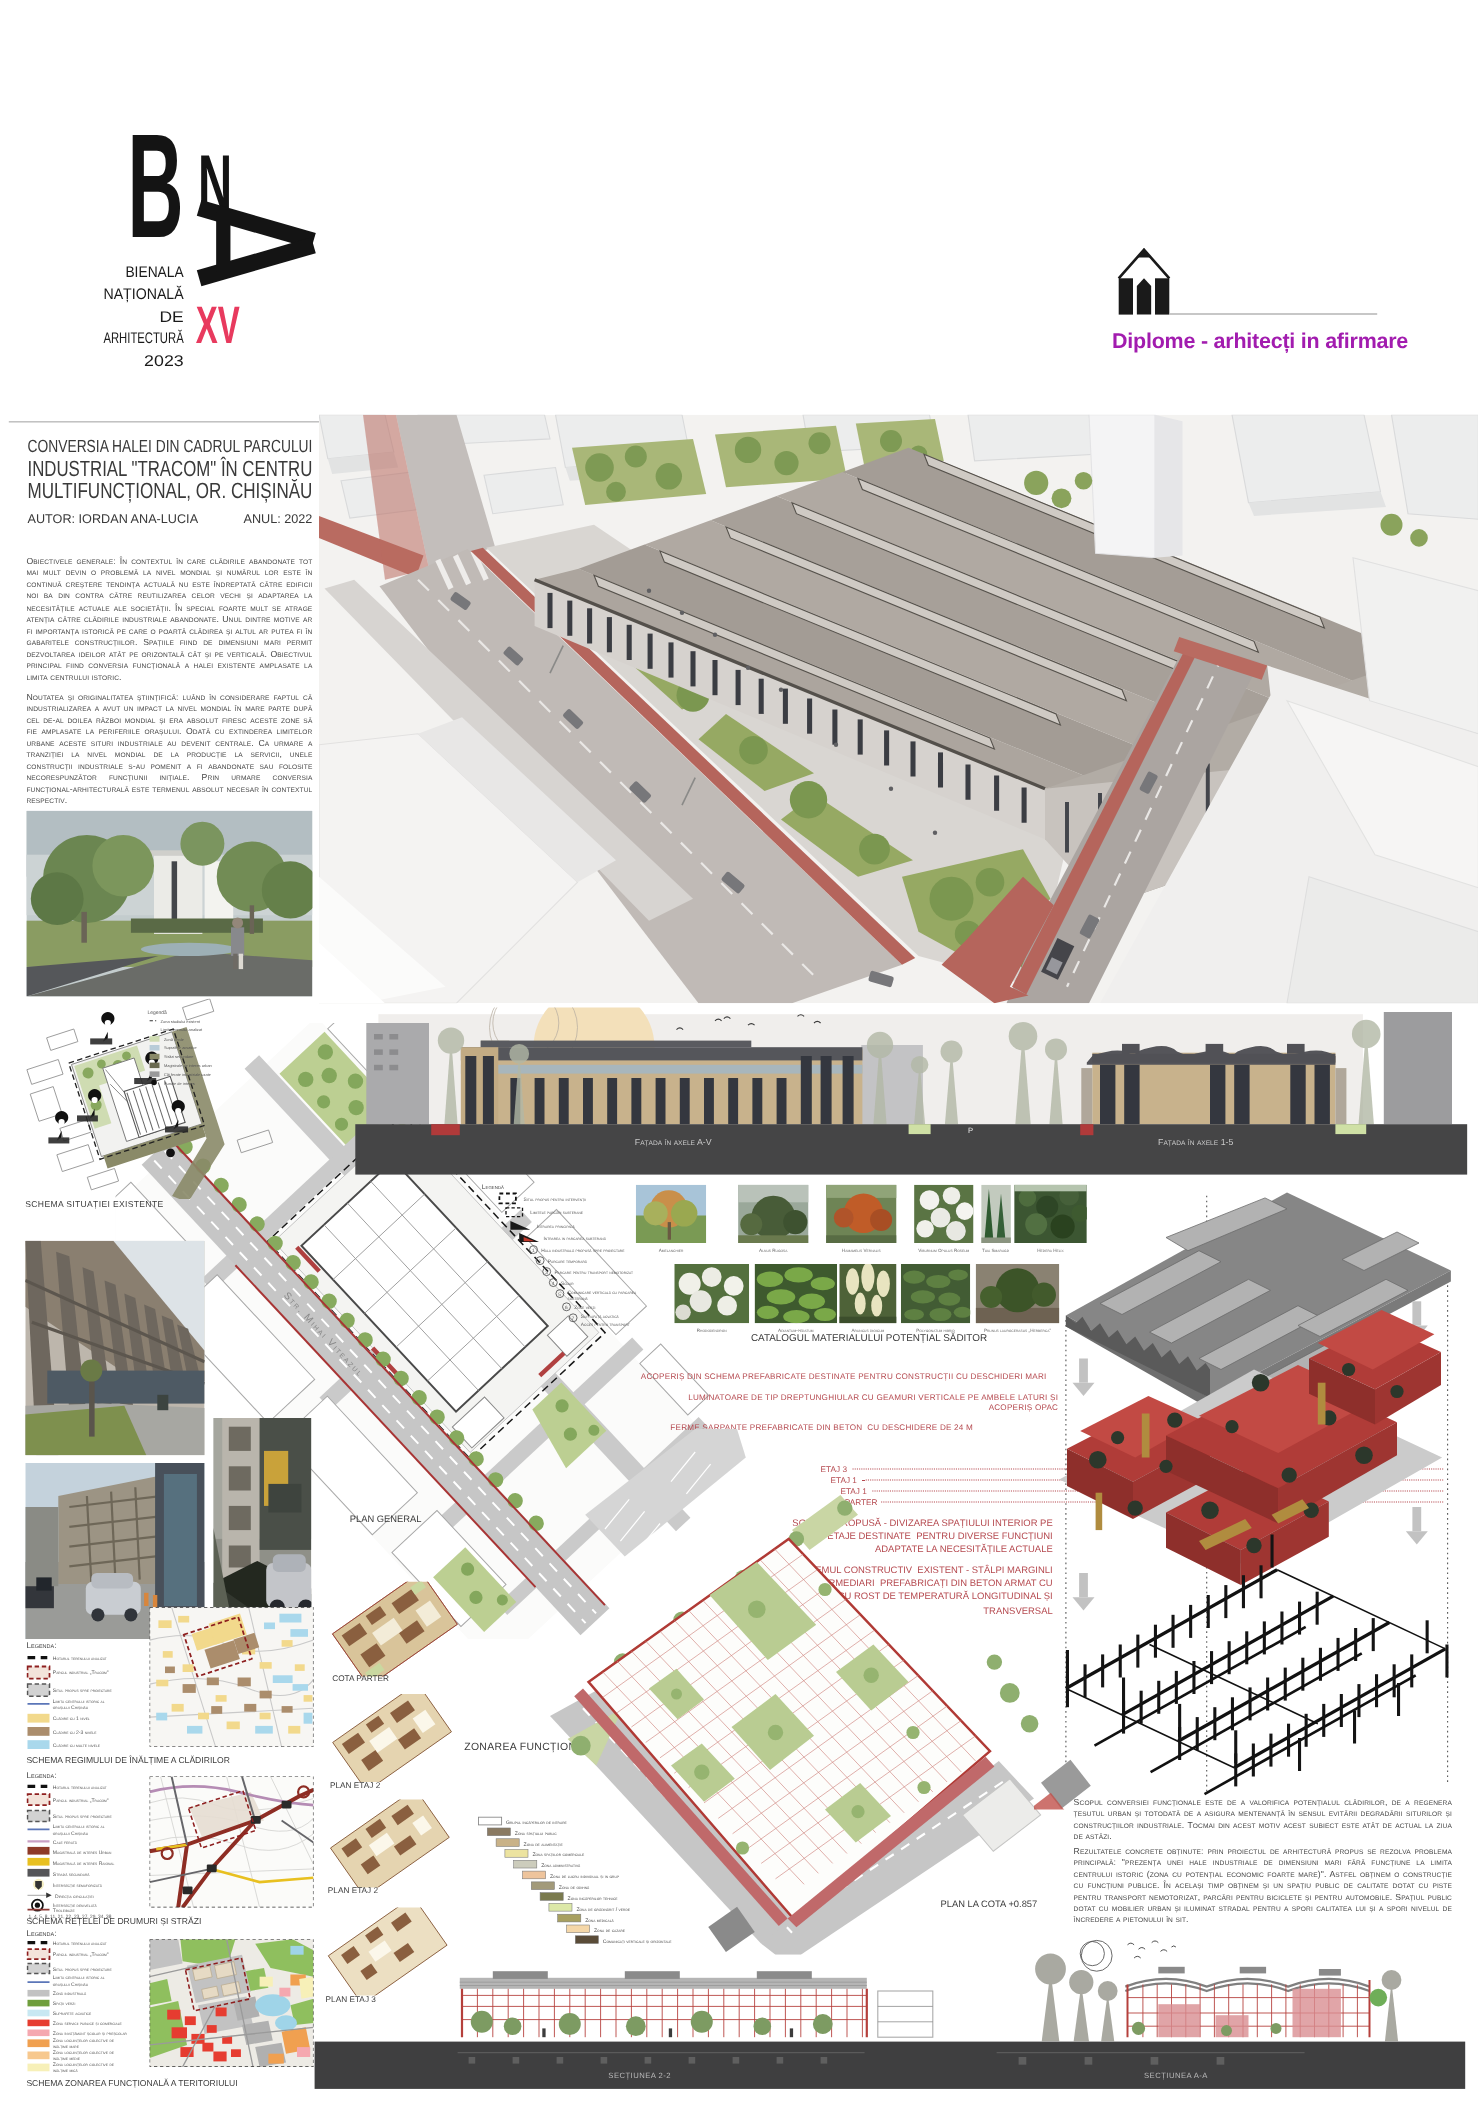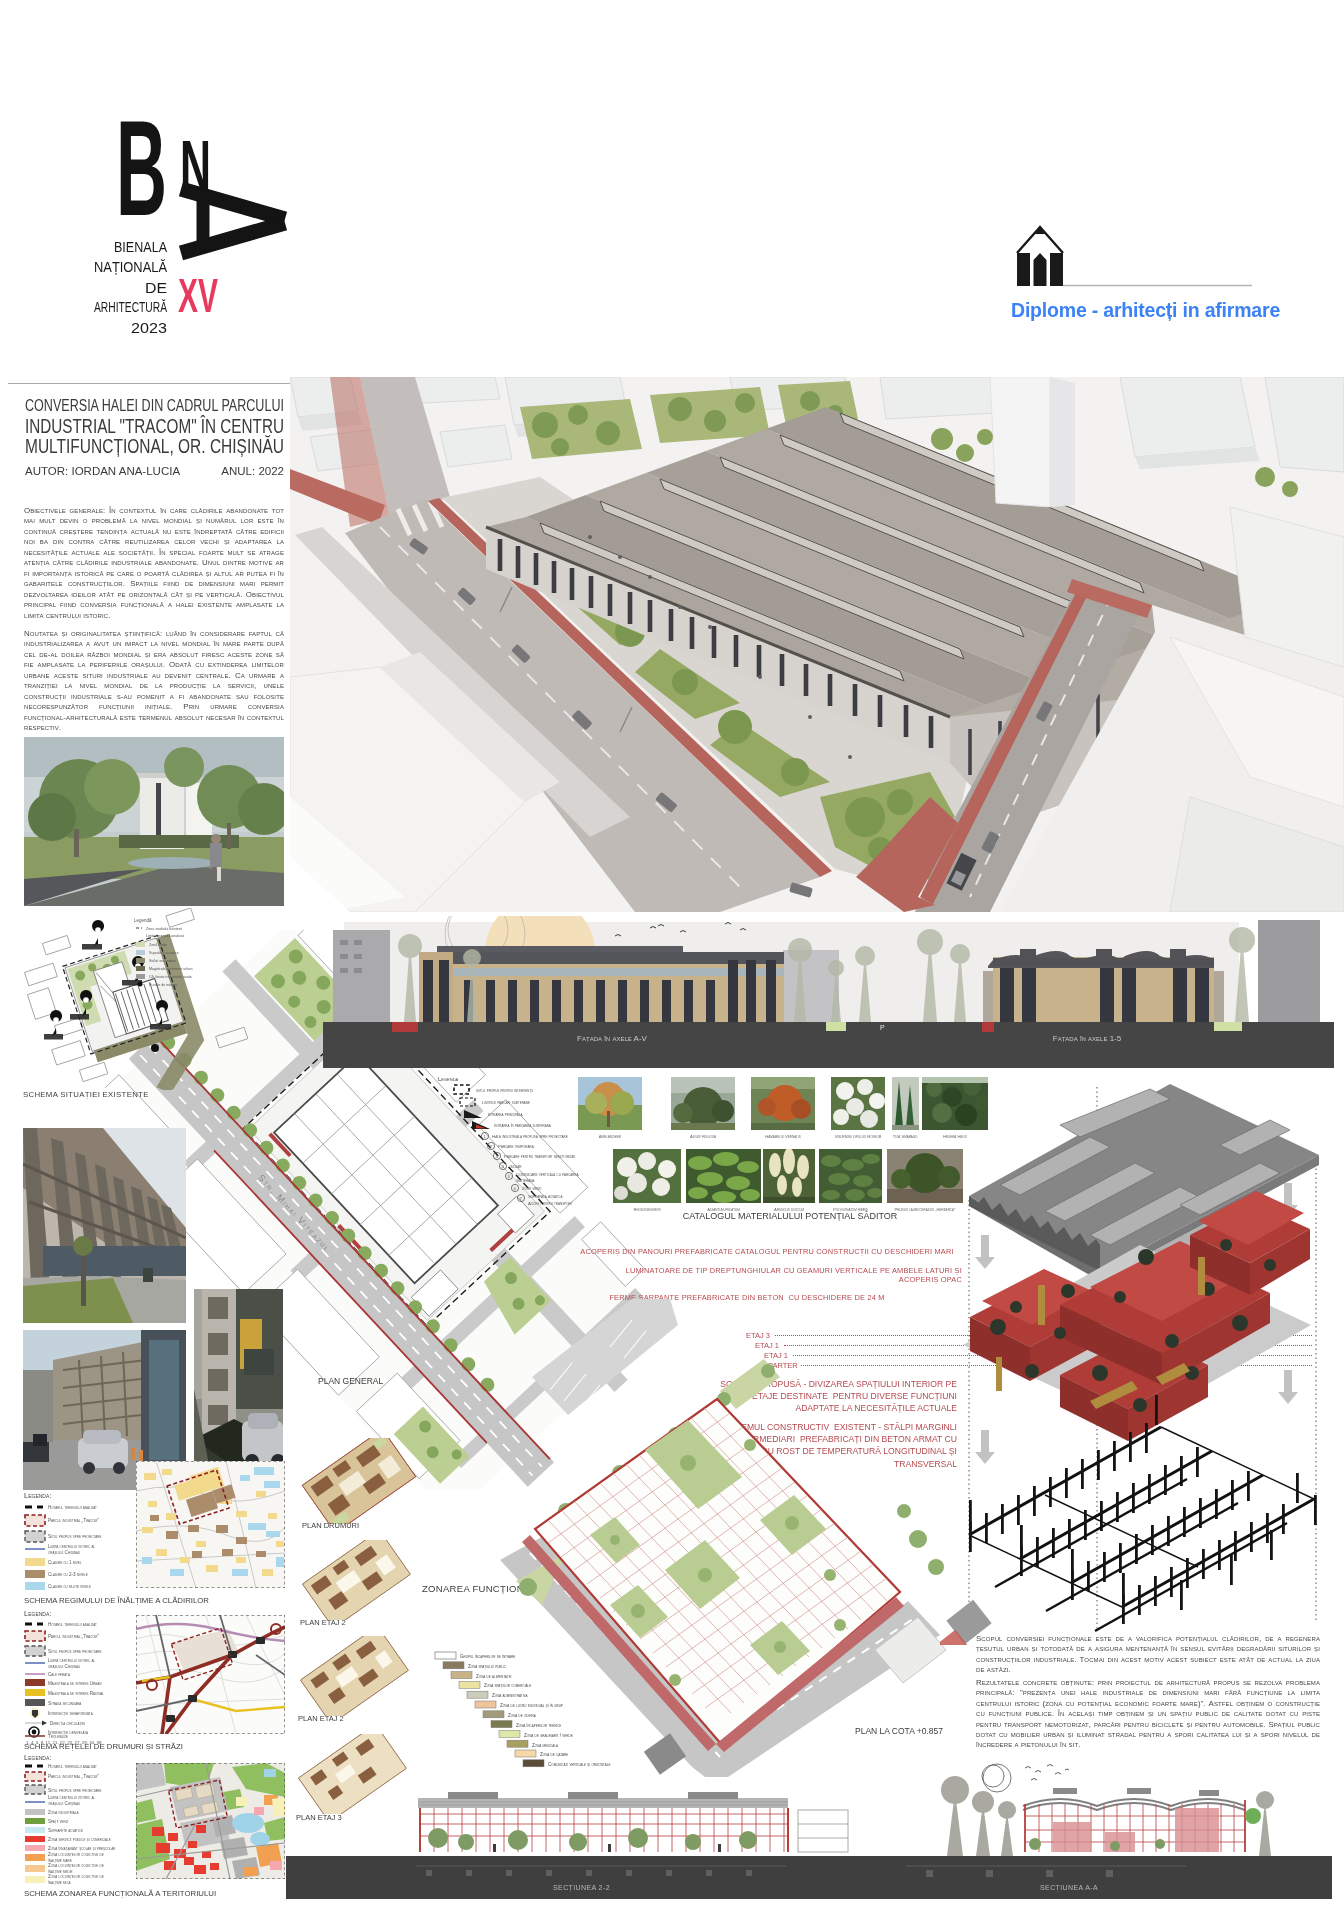--- a/index.html
+++ b/index.html
@@ -39,21 +39,21 @@
   <g>
     <polygon points="30,4 36,12 24,12" fill="#1a1a1a"></polygon>
     <polyline points="7,31 30,5 53,31" fill="none" stroke="#1a1a1a" stroke-width="2.4"></polyline>
     <rect x="7" y="31" width="13" height="33" fill="#1a1a1a"></rect>
     <polygon points="23.5,38 30,31 36.5,38 36.5,64 23.5,64" fill="#1a1a1a"></polygon>
     <rect x="40" y="31" width="13" height="33" fill="#1a1a1a"></rect>
     <line x1="53" y1="63.5" x2="242" y2="63.5" stroke="#b5b5b5" stroke-width="1.4"></line>
   </g>
 </svg>
 
-<div class="abs" style="left:1011px;top:299px;width:300px;font-weight:bold;font-size:19.5px;color:#3b82f6;letter-spacing:-0.2px;">Diplome - arhitecți in afirmare</div>
+<div class="abs" style="left:1011px;top:299px;width:300px;font-weight:bold;font-size:19.5px;color:#a21caf;letter-spacing:-0.2px;">Diplome - arhitecți in afirmare</div>
 
 <div class="abs" style="left:8px;top:383px;width:282px;height:1px;background:#a9a9a9;"></div>
 
 <svg class="abs" style="left:0px;top:385px" width="290" height="95" viewBox="0 0 290 95">
   <g fill="#3a3a3a" font-family="Liberation Sans">
     <text x="25" y="26" font-size="16" textLength="259" lengthAdjust="spacingAndGlyphs">CONVERSIA HALEI DIN CADRUL PARCULUI</text>
     <text x="25" y="48" font-size="20" textLength="259" lengthAdjust="spacingAndGlyphs">INDUSTRIAL "TRACOM" ÎN CENTRU</text>
     <text x="25" y="68" font-size="20" textLength="259" lengthAdjust="spacingAndGlyphs">MULTIFUNCȚIONAL, OR. CHIȘINĂU</text>
     <text x="25" y="90" font-size="11.5">AUTOR: IORDAN ANA-LUCIA</text>
     <text x="284" y="90" font-size="11.5" text-anchor="end">ANUL: 2022</text>
@@ -1088,21 +1088,21 @@
     </svg>
 
 <div class="abs" style="left:613px;top:1207px;width:68px;text-align:center;font-size:4.2px;color:#666;font-variant:small-caps">Rhododendron</div>
 <div class="abs" style="left:686px;top:1207px;width:75px;text-align:center;font-size:4.2px;color:#666;font-variant:small-caps">Adiantum-pedatum</div>
 <div class="abs" style="left:763px;top:1207px;width:52px;text-align:center;font-size:4.2px;color:#666;font-variant:small-caps">Aruncus dioicum</div>
 <div class="abs" style="left:819px;top:1207px;width:63px;text-align:center;font-size:4.2px;color:#666;font-variant:small-caps">Polygonatum hibrid</div>
 <div class="abs" style="left:887px;top:1207px;width:76px;text-align:center;font-size:4.2px;color:#666;font-variant:small-caps">Prunus laurocerasus „Herberca"</div>
 
 <div class="abs lbl" style="left:600px;top:1211px;width:380px;text-align:center;font-size:9px;">CATALOGUL MATERIALULUI POTENȚIAL SĂDITOR</div>
 
-<div class="abs red" style="left:572px;top:1247px;width:390px;text-align:center;font-size:7.4px;font-variant:small-caps;letter-spacing:0.2px;">ACOPERIȘ DIN PANOURI PREFABRICATE CATALOGUL PENTRU CONSTRUCȚII CU DESCHIDERI MARI</div>
+<div class="abs red" style="left:572px;top:1247px;width:390px;text-align:center;font-size:7.4px;font-variant:small-caps;letter-spacing:0.2px;">ACOPERIȘ DIN SCHEMA PREFABRICATE DESTINATE PENTRU CONSTRUCȚII CU DESCHIDERI MARI</div>
 <div class="abs red" style="left:572px;top:1266px;width:390px;text-align:right;font-size:7.4px;font-variant:small-caps;letter-spacing:0.2px;">LUMINATOARE DE TIP DREPTUNGHIULAR CU GEAMURI VERTICALE PE AMBELE LATURI ȘI<br>ACOPERIȘ OPAC</div>
 <div class="abs red" style="left:552px;top:1293px;width:390px;text-align:center;font-size:7.4px;font-variant:small-caps;letter-spacing:0.2px;">FERME ȘARPANTE PREFABRICATE DIN BETON&nbsp; CU DESCHIDERE DE 24 M</div>
 
 <div class="abs red" style="left:746px;top:1331px;font-size:7.5px;">ETAJ 3</div>
 <div class="abs" style="left:775px;top:1335px;width:537px;border-top:1.4px dotted #b5494f;"></div>
 <div class="abs red" style="left:755px;top:1341px;font-size:7.5px;">ETAJ 1</div>
 <div class="abs" style="left:784px;top:1345px;width:528px;border-top:1.4px dotted #b5494f;"></div>
 <div class="abs red" style="left:764px;top:1351px;font-size:7.5px;">ETAJ 1</div>
 <div class="abs" style="left:793px;top:1355px;width:519px;border-top:1.4px dotted #b5494f;"></div>
 <div class="abs red" style="left:768px;top:1361px;font-size:7.5px;">PARTER</div>
@@ -1256,21 +1256,21 @@
         </g>
     <g fill="#c9d8a0">
           <rect x="14" y="60" width="16" height="8"></rect>
           <rect x="92" y="20" width="12" height="8"></rect>
         </g>
     <g stroke="#a33" stroke-width="0.5" fill="none">
           <rect x="10" y="14" width="98" height="58"></rect>
         </g>
   </g>
 </svg>
-<div class="abs lbl" style="left:302px;top:1521px;font-size:7.5px;">PLAN DRUMURI</div>
+<div class="abs lbl" style="left:302px;top:1521px;font-size:7.5px;">COTA PARTER</div>
 
 <svg class="abs" style="left:298px;top:1540px" width="118" height="80" viewBox="0 0 118 80">
   <g transform="rotate(-35 59 40)">
     <rect x="12" y="12" width="94" height="54" fill="#e5d4b0" stroke="#8a5f3f" stroke-width="0.8"></rect>
     <g fill="#8a5f3f">
           <rect x="18" y="18" width="18" height="11"></rect>
           <rect x="46" y="16" width="14" height="9"></rect>
           <rect x="70" y="20" width="20" height="11"></rect>
           <rect x="24" y="40" width="16" height="12"></rect>
           <rect x="62" y="44" width="18" height="11"></rect>

